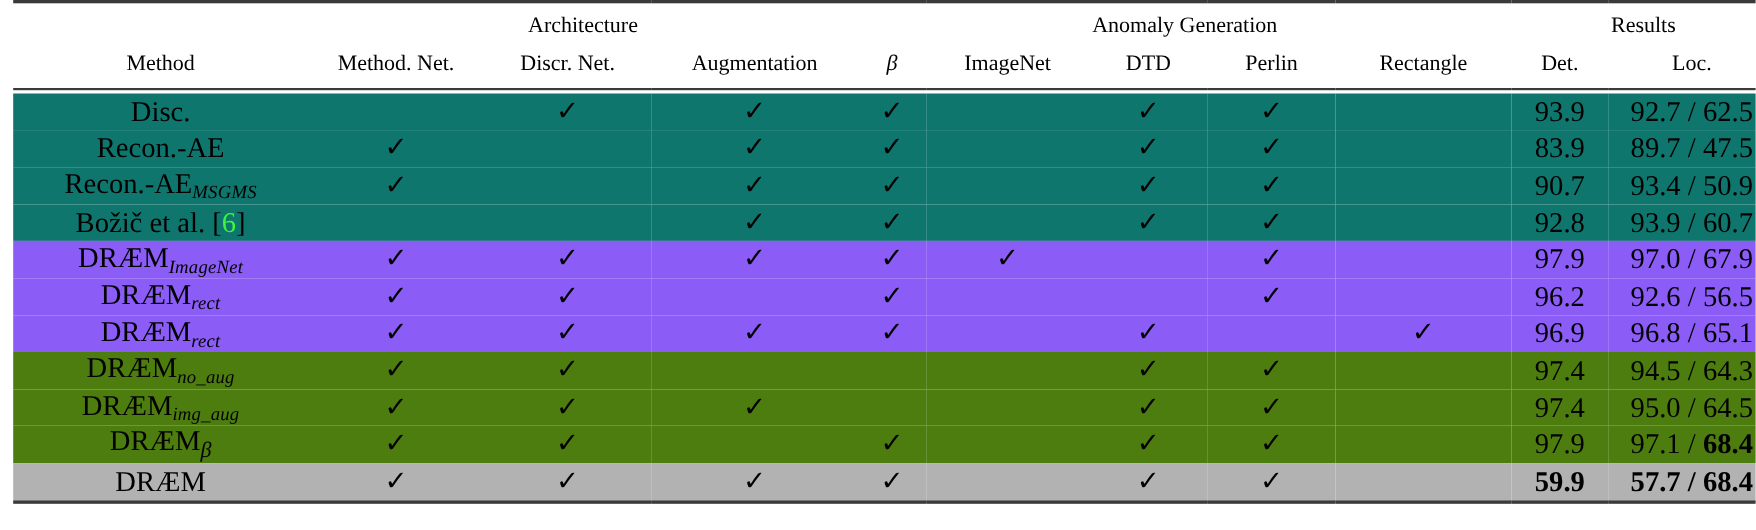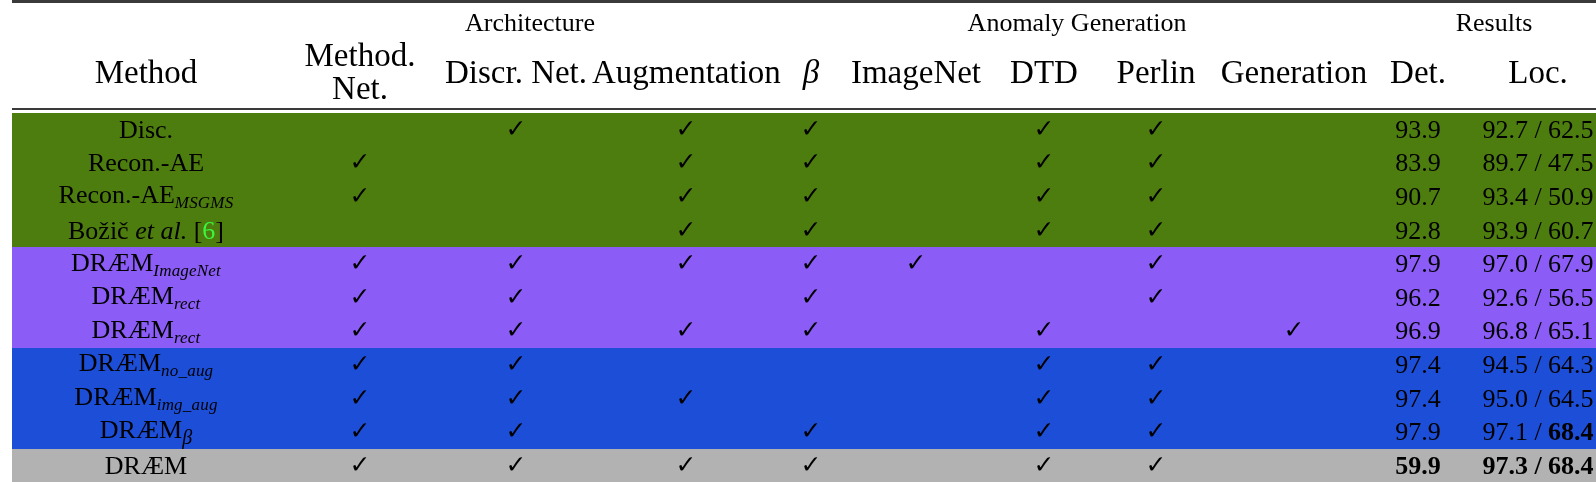--- a/index.html
+++ b/index.html
@@ -41,45 +41,45 @@
   }
 
   
   tr.rule-top > td { border-top: 3px solid #3a3a3a; height: 4px; padding: 0; font-size: 0; }
   tr.rule-mid > td { border-top: 2px solid #3a3a3a; height: 3px; padding: 0; font-size: 0; }
   tr.rule-bot > td { border-top: 3px solid #3a3a3a; height: 4px; padding: 0; font-size: 0; }
 
   
   tr.group-head td {
     height: 31px;
-    font-size: 26px;
+    font-size: 20px;
     padding-bottom: 1px;
     margin-top: 40px;
   }
 
   
   tr.col-head td {
     height: 38px;
-    font-size: 33px;
+    font-size: 20px;
     padding-bottom: 3px;
   }
 
   
   tr.data-row td {
     height: 33.6px;
     font-size: 26px;
   }
   tr.data-row td.method-cell {
     font-size: 26px;
     white-space: nowrap;
   }
 
-  .shade-none { background: #4d7c0f; }
+  .shade-none { background: #0f766e; }
   .shade-light { background: #8b5cf6; }
-  .shade-mid   { background: #1d4ed8; }
+  .shade-mid   { background: #4d7c0f; }
   .shade-dark  { background: #b2b2b2; }
 
   .check {
     font-family: "DejaVu Sans", sans-serif;
     font-size: 25px;
     line-height: 1;
     display: inline-block;
     transform: translateY(-1px);
   }
   .empty-cell { font-size: 0; color: transparent; }
@@ -89,21 +89,21 @@
     font-style: italic;
     font-family: "Liberation Serif", "DejaVu Serif", serif;
     vertical-align: -0.30em;
     letter-spacing: 0.2px;
   }
   .sub-beta {
     font-size: 20px;
     font-style: italic;
     vertical-align: -0.32em;
   }
-  .ital { font-style: italic; }
+  .ital { }
   .cite { color: #3cf53c; }
   .bold { font-weight: bold; }
   .beta-head { font-style: italic; font-size: 27px; }
 
   
   col.c-method { width: 268px; }
   col.c-recon  { width: 160px; }
   col.c-discr  { width: 152px; }
   col.c-aug    { width: 188px; }
   col.c-beta   { width: 62px; }
@@ -144,21 +144,21 @@
         </tr>
         <tr class="col-head">
           <td>Method</td>
           <td>Method. Net.</td>
           <td>Discr. Net.</td>
           <td>Augmentation</td>
           <td class="beta-head">β</td>
           <td>ImageNet</td>
           <td>DTD</td>
           <td>Perlin</td>
-          <td>Generation</td>
+          <td>Rectangle</td>
           <td>Det.</td>
           <td>Loc.</td>
         </tr>
         <tr class="rule-mid">
           <td colspan="11"></td>
         </tr>
         <tr class="data-row">
           <td class="method-cell shade-none">Disc.</td>
           <td class="shade-none empty-cell"></td>
           <td class="shade-none"><span class="check">✓</span></td>
@@ -292,20 +292,20 @@
           <td class="method-cell shade-dark">DRÆM</td>
           <td class="shade-dark"><span class="check">✓</span></td>
           <td class="shade-dark"><span class="check">✓</span></td>
           <td class="shade-dark"><span class="check">✓</span></td>
           <td class="shade-dark"><span class="check">✓</span></td>
           <td class="shade-dark empty-cell"></td>
           <td class="shade-dark"><span class="check">✓</span></td>
           <td class="shade-dark"><span class="check">✓</span></td>
           <td class="shade-dark empty-cell"></td>
           <td class="shade-dark"><span class="bold">59.9</span></td>
-          <td class="shade-dark"><span class="bold">97.3</span><span class="bold"> / </span><span class="bold">68.4</span></td>
+          <td class="shade-dark"><span class="bold">57.7</span><span class="bold"> / </span><span class="bold">68.4</span></td>
         </tr>
         <tr class="rule-bot">
           <td colspan="11"></td>
         </tr>
       </tbody>
   </table>
 </div>
 
 </body></html>

